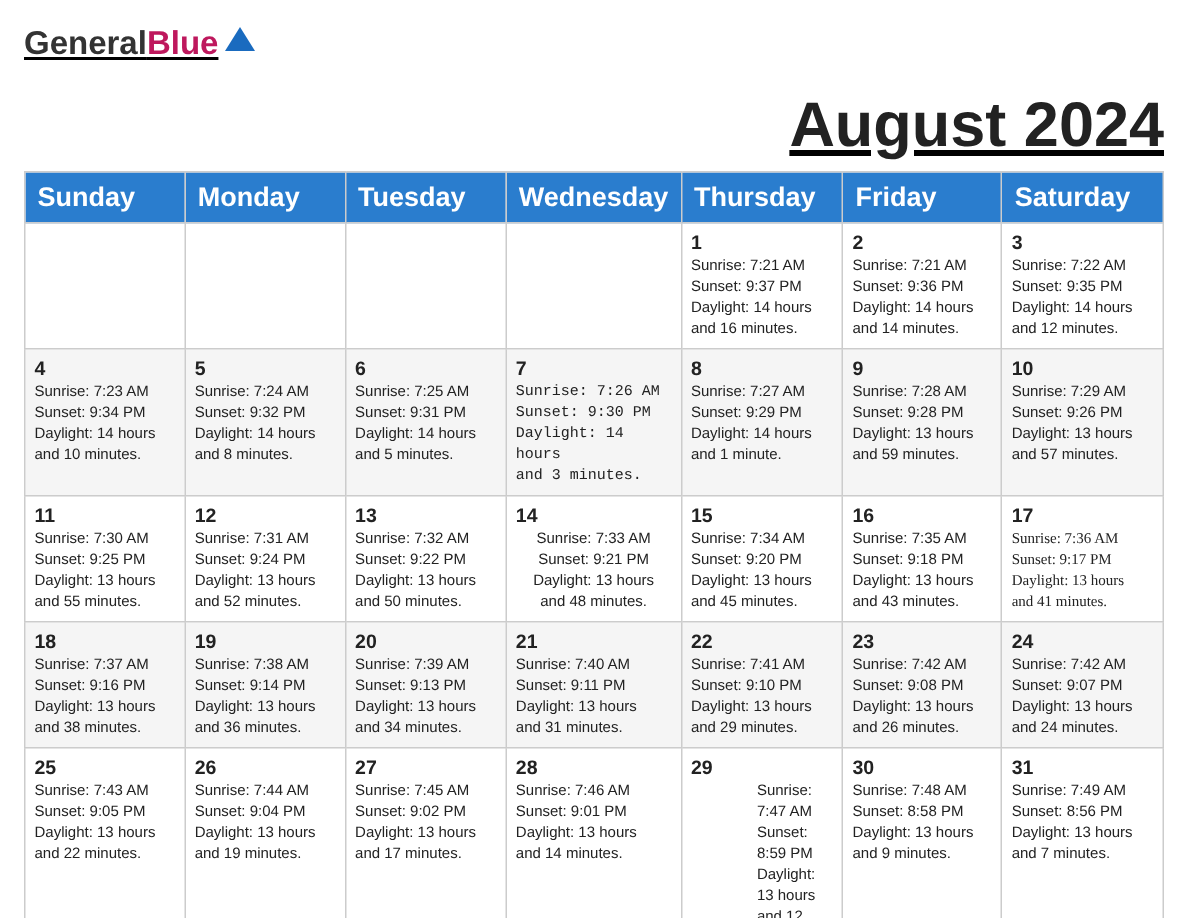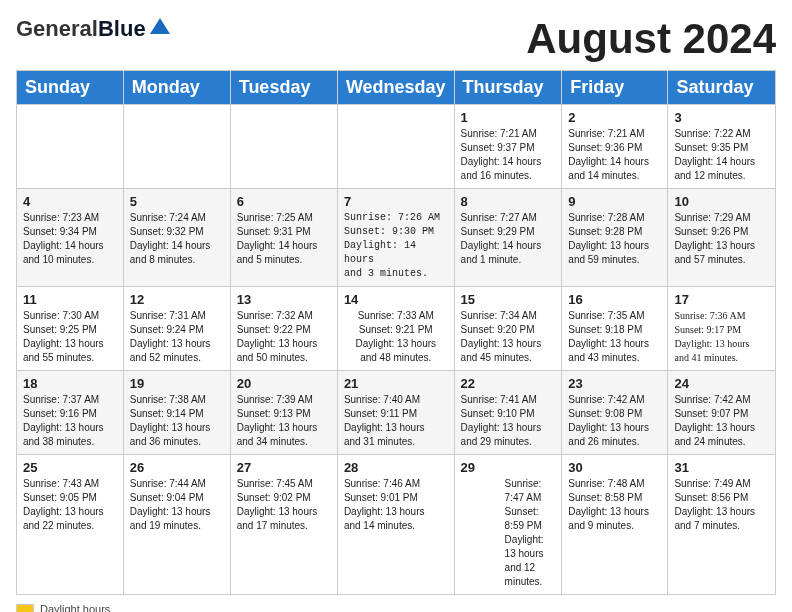--- a/index.html
+++ b/index.html
@@ -8,42 +8,44 @@
       background: #fff;
       width: 792px;
       min-height: 612px;
       padding: 16px;
     }
     .header-area {
       display: flex;
       justify-content: space-between;
       align-items: flex-start;
       margin-bottom: 8px;
+      text-decoration: underline;
     }
     .logo {
       display: flex;
       flex-direction: column;
       align-items: flex-start;
     }
     .logo-text {
       display: flex;
       align-items: center;
     }
     .logo-general {
       font-size: 22px;
       font-weight: bold;
       color: #333;
     }
     .logo-blue {
       font-size: 22px;
       font-weight: bold;
-      color: #0f172a;
+      color: #be185d;
     }
     .title-area {
       text-align: right;
+      margin-top: 44px;
     }
     .month-title {
       font-size: 42px;
       font-weight: bold;
       color: #222;
       line-height: 1.1;
     }
     .subtitle {
       font-size: 16px;
       color: #444;

